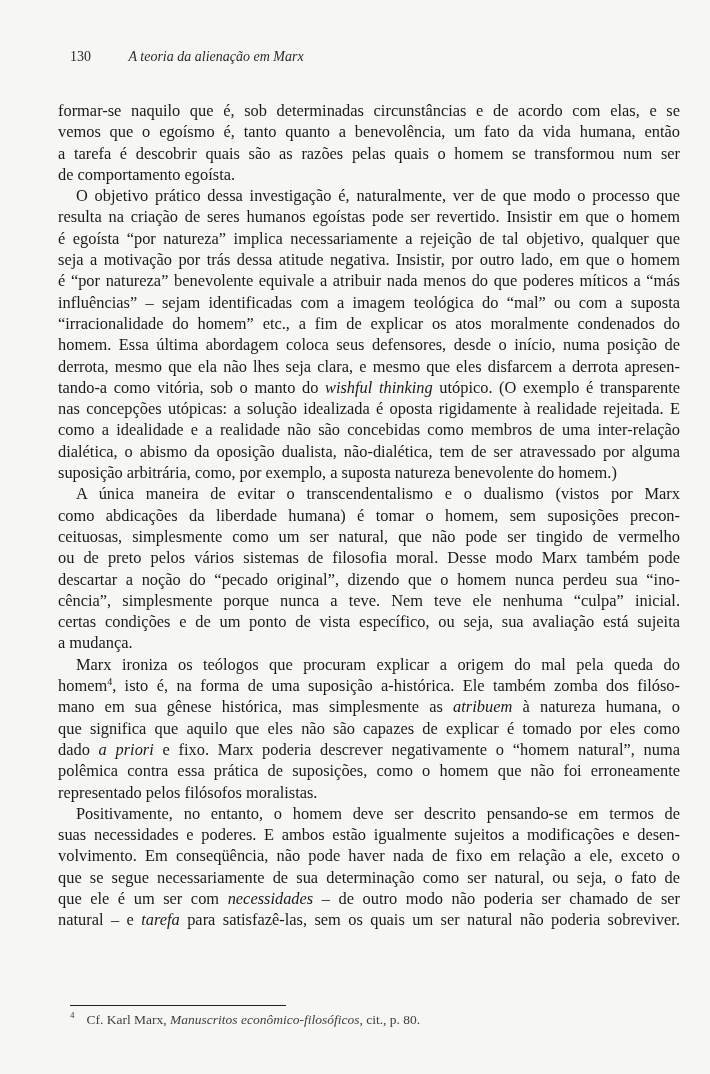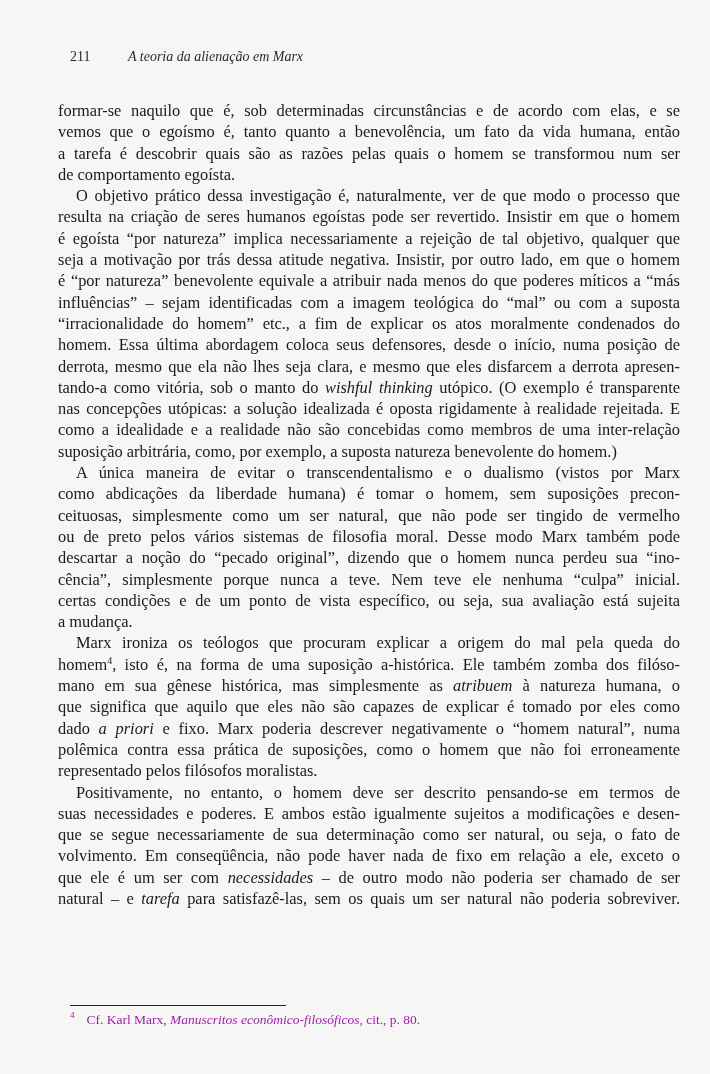--- a/index.html
+++ b/index.html
@@ -28,70 +28,71 @@
     overflow: hidden;
   }
   .line.last { text-align-last: left; }
   .line.indent { padding-left: 18px; }
   .line i { font-style: italic; }
   .line sup { font-size: 10px; line-height: 0; vertical-align: super; }
   .fn-rule {
     position: absolute; left: 70px; top: 1005px; width: 216px; height: 1px; background: #222;
   }
   .footnote {
-    position: absolute; left: 70px; top: 1010px; font-size: 13.5px; color: #a21caf;
+    position: absolute; left: 70px; top: 1010px; font-size: 13.5px; color: #404040;
   }
   .footnote .mark { font-size: 9px; vertical-align: super; margin-right: 12px; }
   .footnote i { font-style: italic; }
 </style>
 </head>
 <body>
 
 <div class="header">
-  <span class="num">211</span>
+  <span class="num">130</span>
   <span class="title">A teoria da alienação em Marx</span>
 </div>
 
 <div class="body-text" id="body-text">
     <div class="line">formar-se naquilo que é, sob determinadas circunstâncias e de acordo com elas, e se</div>
     <div class="line">vemos que o egoísmo é, tanto quanto a benevolência, um fato da vida humana, então</div>
     <div class="line">a tarefa é descobrir quais são as razões pelas quais o homem se transformou num ser</div>
     <div class="line last">de comportamento egoísta.</div>
     <div class="line indent">O objetivo prático dessa investigação é, naturalmente, ver de que modo o processo que</div>
     <div class="line">resulta na criação de seres humanos egoístas pode ser revertido. Insistir em que o homem</div>
     <div class="line">é egoísta “por natureza” implica necessariamente a rejeição de tal objetivo, qualquer que</div>
     <div class="line">seja a motivação por trás dessa atitude negativa. Insistir, por outro lado, em que o homem</div>
     <div class="line">é “por natureza” benevolente equivale a atribuir nada menos do que poderes míticos a “más</div>
     <div class="line">influências” – sejam identificadas com a imagem teológica do “mal” ou com a suposta</div>
     <div class="line">“irracionalidade do homem” etc., a fim de explicar os atos moralmente condenados do</div>
     <div class="line">homem. Essa última abordagem coloca seus defensores, desde o início, numa posição de</div>
     <div class="line">derrota, mesmo que ela não lhes seja clara, e mesmo que eles disfarcem a derrota apresen-</div>
     <div class="line"><span>tando-a como vitória, sob o manto do </span><i>wishful thinking</i><span> utópico. (O exemplo é transparente</span></div>
     <div class="line">nas concepções utópicas: a solução idealizada é oposta rigidamente à realidade rejeitada. E</div>
     <div class="line">como a idealidade e a realidade não são concebidas como membros de uma inter-relação</div>
+    <div class="line">dialética, o abismo da oposição dualista, não-dialética, tem de ser atravessado por alguma</div>
     <div class="line last">suposição arbitrária, como, por exemplo, a suposta natureza benevolente do homem.)</div>
     <div class="line indent">A única maneira de evitar o transcendentalismo e o dualismo (vistos por Marx</div>
     <div class="line">como abdicações da liberdade humana) é tomar o homem, sem suposições precon-</div>
     <div class="line">ceituosas, simplesmente como um ser natural, que não pode ser tingido de vermelho</div>
     <div class="line">ou de preto pelos vários sistemas de filosofia moral. Desse modo Marx também pode</div>
     <div class="line">descartar a noção do “pecado original”, dizendo que o homem nunca perdeu sua “ino-</div>
     <div class="line">cência”, simplesmente porque nunca a teve. Nem teve ele nenhuma “culpa” inicial.</div>
     <div class="line">certas condições e de um ponto de vista específico, ou seja, sua avaliação está sujeita</div>
     <div class="line last">a mudança.</div>
     <div class="line indent">Marx ironiza os teólogos que procuram explicar a origem do mal pela queda do</div>
     <div class="line"><span>homem</span><sup>4</sup><span>, isto é, na forma de uma suposição a-histórica. Ele também zomba dos filóso-</span></div>
     <div class="line"><span>mano em sua gênese histórica, mas simplesmente as </span><i>atribuem</i><span> à natureza humana, o</span></div>
     <div class="line">que significa que aquilo que eles não são capazes de explicar é tomado por eles como</div>
     <div class="line"><span>dado </span><i>a priori</i><span> e fixo. Marx poderia descrever negativamente o “homem natural”, numa</span></div>
     <div class="line">polêmica contra essa prática de suposições, como o homem que não foi erroneamente</div>
     <div class="line last">representado pelos filósofos moralistas.</div>
     <div class="line indent">Positivamente, no entanto, o homem deve ser descrito pensando-se em termos de</div>
     <div class="line">suas necessidades e poderes. E ambos estão igualmente sujeitos a modificações e desen-</div>
+    <div class="line">volvimento. Em conseqüência, não pode haver nada de fixo em relação a ele, exceto o</div>
     <div class="line">que se segue necessariamente de sua determinação como ser natural, ou seja, o fato de</div>
-    <div class="line">volvimento. Em conseqüência, não pode haver nada de fixo em relação a ele, exceto o</div>
     <div class="line"><span>que ele é um ser com </span><i>necessidades</i><span> – de outro modo não poderia ser chamado de ser</span></div>
     <div class="line"><span>natural – e </span><i>tarefa</i><span> para satisfazê-las, sem os quais um ser natural não poderia sobreviver.</span></div>
   </div>
 
 <div class="fn-rule"></div>
 <div class="footnote">
   <span class="mark">4</span><span>Cf. Karl Marx, </span><i>Manuscritos econômico-filosóficos</i><span>, cit., p. 80.</span>
 </div>
 
 </body></html>

